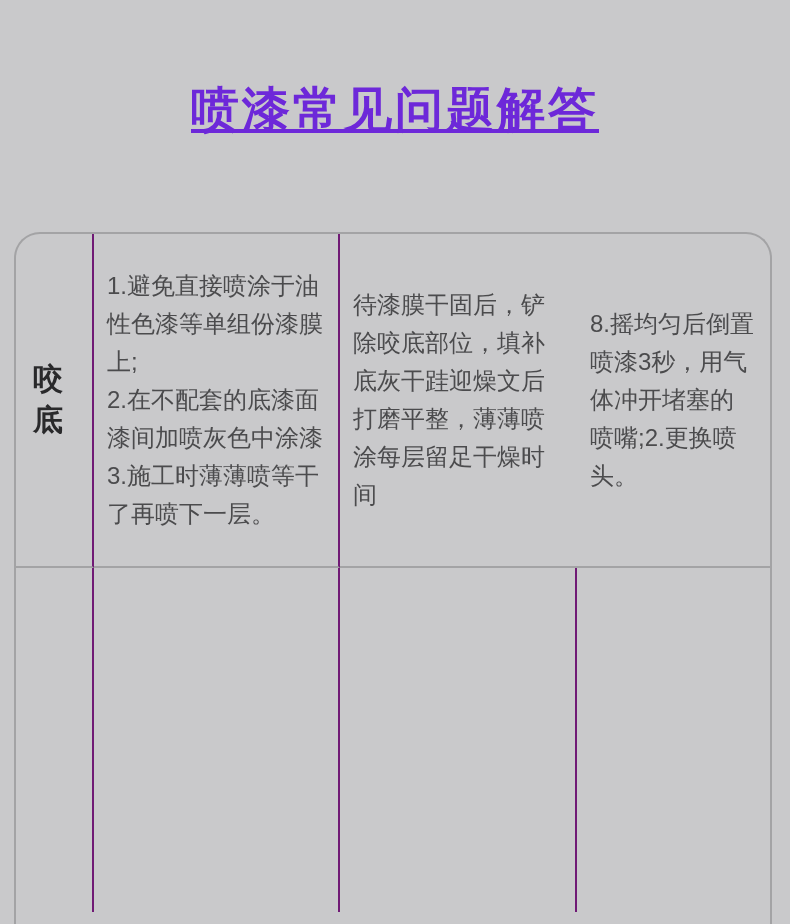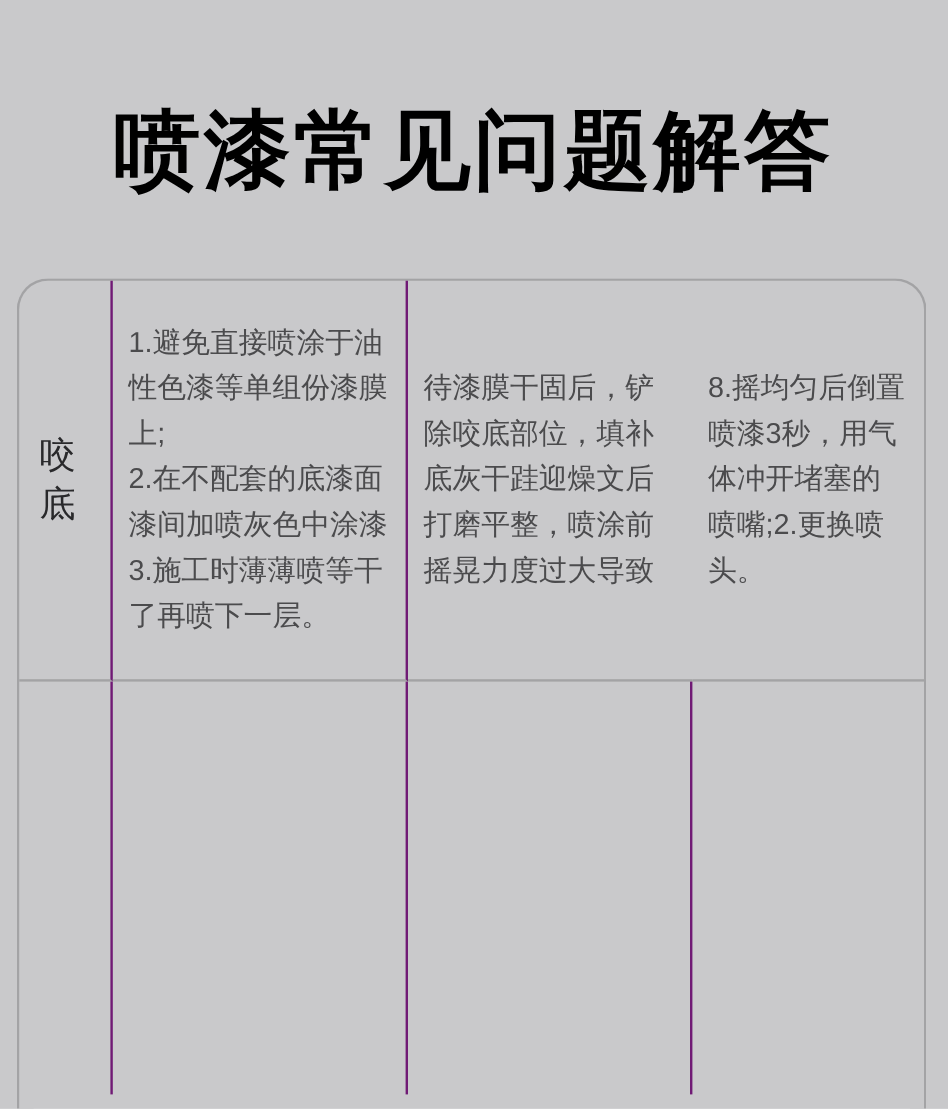--- a/index.html
+++ b/index.html
@@ -14,25 +14,26 @@
     overflow: hidden;
     font-family: "Liberation Sans", sans-serif;
   }
   .title {
     position: absolute;
     top: 76px;
     left: 0;
     width: 790px;
     margin: 0;
     text-align: center;
-    font-size: 72px;
+    font-size: 48px;
     line-height: 1.4;
     font-weight: 900;
     letter-spacing: 3px;
-    color: #000000;
+    color: #6d28d9;
+    text-decoration: underline;
   }
   .faq-table {
     position: absolute;
     left: 14px;
     top: 232px;
     width: 758px;
     height: 692px;
     box-sizing: border-box;
     border: 2px solid #a3a3a5;
     border-bottom: none;
@@ -46,21 +47,21 @@
     border-right: 2px solid #701a75;
     border-bottom: 2px solid #a3a3a5;
     display: flex;
     align-items: center;
   }
   .cell.last-col { border-right: none; }
   .cell.partial  { border-bottom: none; }
   .cell-label {
     justify-content: center;
     font-size: 30px;
-    font-weight: 400;
+    font-weight: 700;
     color: #29292b;
     letter-spacing: 1px;
     padding-left: 17px;
   }
   .cell-body {
     padding: 10px 13px;
     font-size: 24px;
     line-height: 38px;
     color: #4b4b4d;
     white-space: pre-line;
@@ -73,21 +74,21 @@
 <div class="page">
 
   <h1 class="title">喷漆常见问题解答</h1>
 
   <div class="faq-table">
 
     <div class="cell cell-label">咬底</div>
     <div class="cell cell-body">1.避免直接喷涂于油性色漆等单组份漆膜上;
 2.在不配套的底漆面漆间加喷灰色中涂漆
 3.施工时薄薄喷等干了再喷下一层。</div>
-    <div class="cell cell-body last-col">待漆膜干固后，铲除咬底部位，填补底灰干跬迎燥文后打磨平整，喷涂前摇晃力度过大导致</div>
+    <div class="cell cell-body last-col">待漆膜干固后，铲除咬底部位，填补底灰干跬迎燥文后打磨平整，薄薄喷涂每层留足干燥时间</div>
 
     <div class="cell cell-body last-col">8.摇均匀后倒置喷漆3秒，用气体冲开堵塞的喷嘴;2.更换喷头。</div>
 
     <div class="cell cell-label partial"></div>
     <div class="cell cell-body partial"></div>
     <div class="cell cell-body partial"></div>
     <div class="cell cell-body last-col partial"></div>
 
   </div>
 </div>

